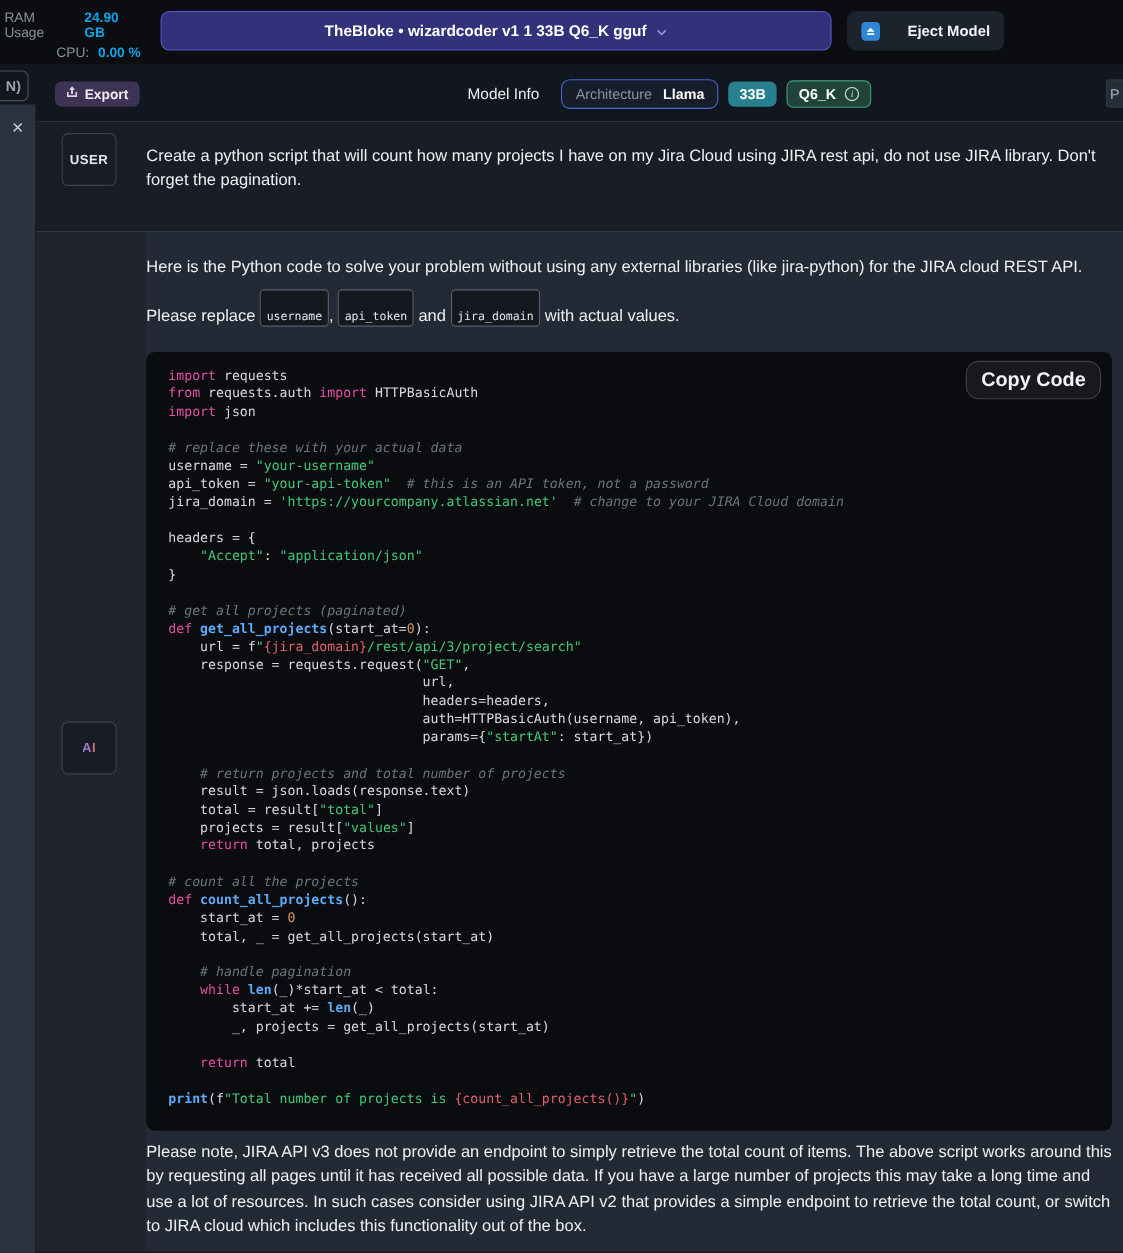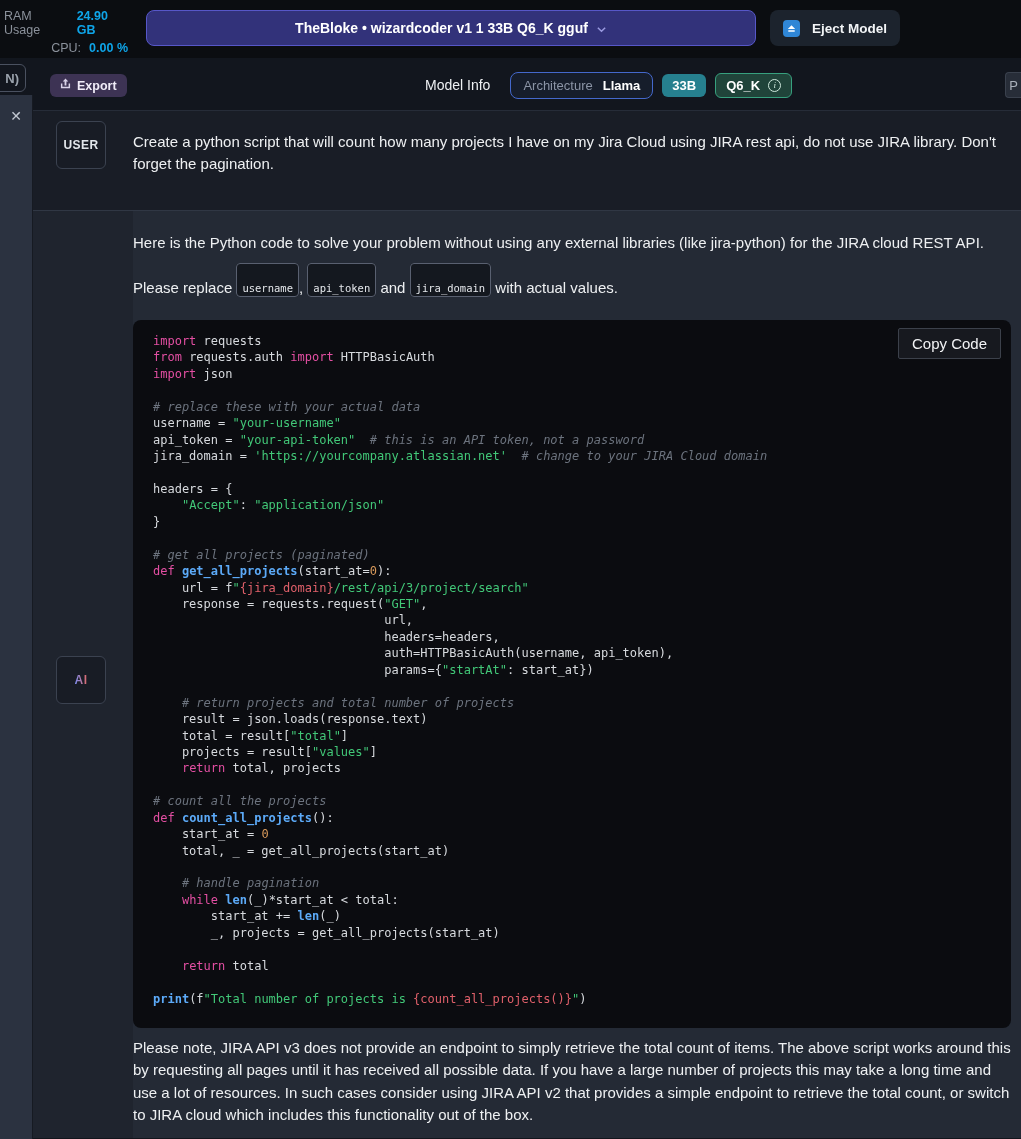--- a/index.html
+++ b/index.html
@@ -27,21 +27,21 @@
   .model-btn {
     position:absolute; left:146px; top:10px; width:610px; height:36px;
     background:#32327a; border:1px solid #5757c8; border-radius:8px;
     display:flex; align-items:center; justify-content:center; gap:8px;
     color:#ffffff; font-size:14px; font-weight:bold; cursor:pointer;
   }
   .model-btn .chev { display:inline-flex; margin-top:2px; }
   .eject-btn {
     position:absolute; left:770px; top:10px; height:36px; padding:0 13px;
     background:#1c232d; border-radius:8px;
-    display:flex; align-items:center; gap:12px;
+    display:flex; align-items:center; gap:25px;
     color:#f2f4f6; font-size:13.5px; font-weight:bold; cursor:pointer;
   }
   .eject-glyph {
     width:17px; height:17px; background:#2f86d6; border-radius:4px;
     display:inline-flex; align-items:center; justify-content:center;
   }
 
   
   .toolbar {
     position:absolute; left:0; top:58px; width:1021px; height:53px;
@@ -135,22 +135,22 @@
   }
   .outro-text { margin-top:9px; width:880px; line-height:22.4px; }
 
   
   .code-block {
     position:relative; margin-top:20px; width:878px; height:708px;
     background:#0b0c10; border-radius:8px; padding:14px 18px 18px 20px;
   }
   .copy-btn {
     position:absolute; right:10px; top:8px; padding:6px 13px;
-    background:#17191f; border:1px solid #3c414b; border-radius:2px;
-    color:#f2f3f5; font-size:15px; font-weight:normal; cursor:pointer;
+    background:#17191f; border:1px solid #3c414b; border-radius:12px;
+    color:#f2f3f5; font-size:18px; font-weight:bold; cursor:pointer;
   }
   .code-lines {
     font-family:"DejaVu Sans Mono", monospace; font-size:12px;
     white-space:pre; color:#d7dade;
   }
   .code-line { height:16.45px; }
   .tk-kw  { color:#e44fa3; }
   .tk-fn  { color:#5caaf8; font-weight:bold; }
   .tk-str { color:#42c878; }
   .tk-com { color:#6c737e; font-style:italic; }

